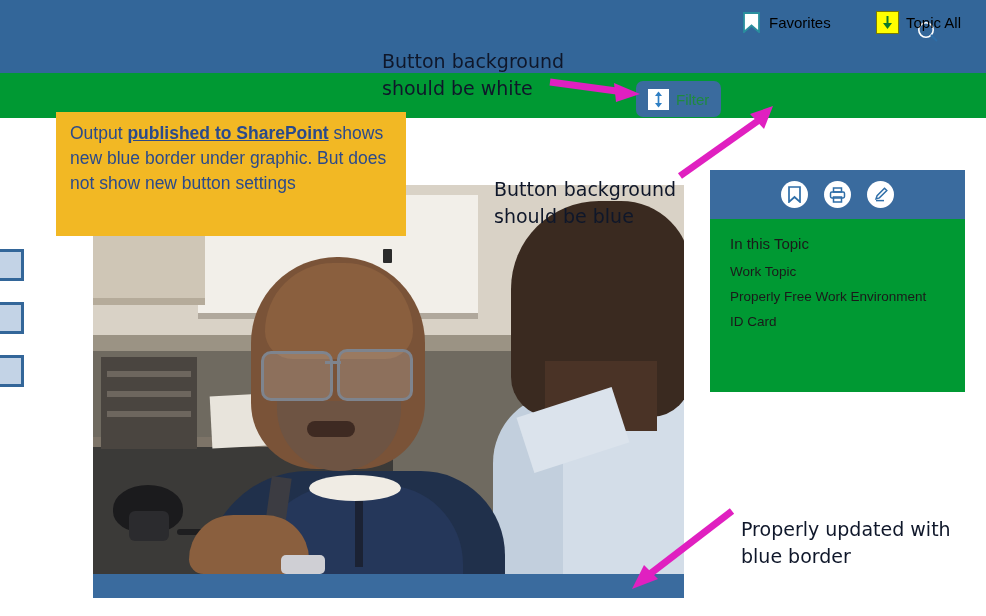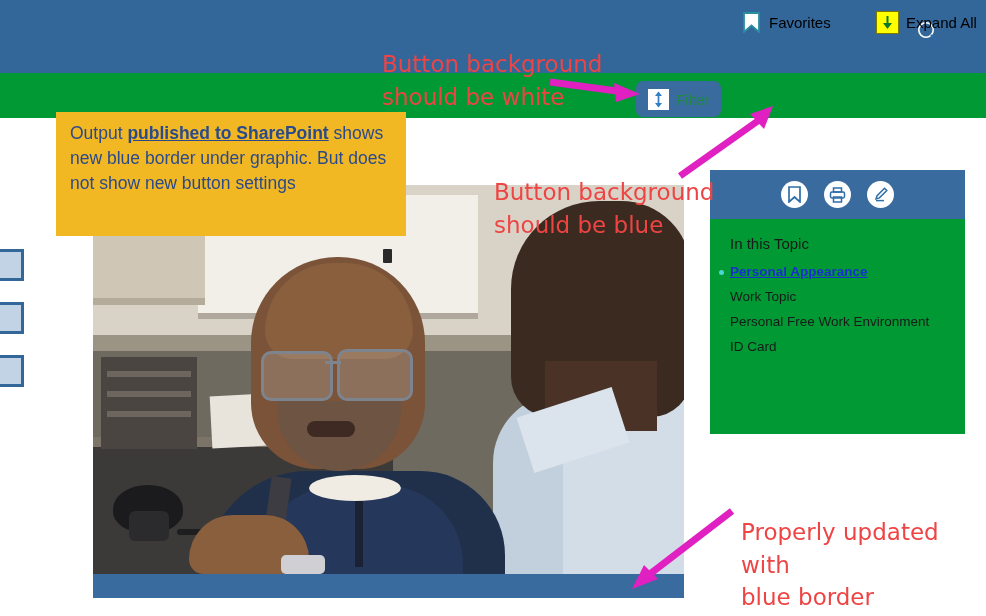--- a/index.html
+++ b/index.html
@@ -108,21 +108,21 @@
   .ph-m-hands{position:absolute;left:96px;top:330px;width:120px;height:59px;background:#8a5f3e;border-radius:54px 54px 18px 18px;}
   .ph-m-watch{position:absolute;left:188px;top:370px;width:44px;height:19px;background:#cfcfd4;border-radius:5px;}
 
   .photo-border-bar{
     position:absolute;left:0;top:389px;width:591px;height:24px;
     background:#3a6b9e;
   }
 
   
   .topic-panel{
-    position:absolute;left:710px;top:170px;width:255px;height:264px;
+    position:absolute;left:710px;top:170px;width:255px;height:222px;
     background:#009933;
   }
   .topic-head{
     height:49px;background:#3a6b9e;
     display:flex;align-items:center;justify-content:center;gap:16px;
   }
   .circ-btn{
     width:27px;height:27px;border-radius:50%;background:#ffffff;
     display:flex;align-items:center;justify-content:center;cursor:pointer;
   }
@@ -145,21 +145,21 @@
   .callout{
     position:absolute;left:56px;top:112px;width:350px;height:124px;
     background:#f2b824;
     padding:9px 14px 0 14px;box-sizing:border-box;
     font-size:17.5px;line-height:1.43;color:#2b4a8b;
   }
   .callout b{font-weight:bold;text-decoration:underline;}
 
   
   .anno{
-    position:absolute;color:#ef4444;font-size:23px;line-height:1.42;
+    position:absolute;color:#0f172a;font-size:19px;line-height:1.42;
     font-family:"DejaVu Sans", sans-serif;white-space:pre-line;
   }
   .anno-1{left:382px;top:48px;}
   .anno-2{left:494px;top:176px;}
   .anno-3{left:741px;top:516px;}
 
   .arrow-svg{position:absolute;pointer-events:none;}
 </style>
 </head>
 <body>
@@ -193,21 +193,21 @@
   <span class="tool-label">Favorites</span>
 </div>
 
 <div class="tool-btn expand">
   <span class="ico-box ico-expand">
     <svg width="13" height="15" viewBox="0 0 13 15">
       <line x1="6.5" y1="1" x2="6.5" y2="9" stroke="#0a7a2a" stroke-width="2"></line>
       <polygon points="6.5,14 2,8 11,8" fill="#0a7a2a"></polygon>
     </svg>
   </span>
-  <span class="tool-label">Expand All</span>
+  <span class="tool-label">Topic All</span>
 </div>
 
 <div class="stub-box stub-1"></div>
 <div class="stub-box stub-2"></div>
 <div class="stub-box stub-3"></div>
 
 <div class="photo-wrap">
   <div class="photo">
     <div class="ph-wall"></div>
     <div class="ph-whiteboard"></div>
@@ -265,23 +265,22 @@
     </span>
     <span class="circ-btn">
       <svg width="17" height="17" viewBox="0 0 17 17">
         <path d="M12.5 2.2 L14.8 4.5 L7.4 11.9 L4 12.9 L5.1 9.6 Z" fill="none" stroke="#2e6ea8" stroke-width="1.5"></path>
         <line x1="4" y1="14.6" x2="12" y2="14.6" stroke="#2e6ea8" stroke-width="1.5"></line>
       </svg>
     </span>
   </div>
   <div class="topic-body">
     <div class="topic-title">In this Topic</div>
-    <div class="topic-item active">Personal Appearance</div>
     <div class="topic-item">Work Topic</div>
-    <div class="topic-item">Personal Free Work Environment</div>
+    <div class="topic-item">Properly Free Work Environment</div>
     <div class="topic-item">ID Card</div>
   </div>
 </div>
 
 <div class="callout"><span>Output </span><b>published to SharePoint</b><span> shows new blue border under graphic. But does not show new button settings</span></div>
 
 <div class="anno anno-1">Button background
 should be white</div>
 <div class="anno anno-2">Button background
 should be blue</div>

